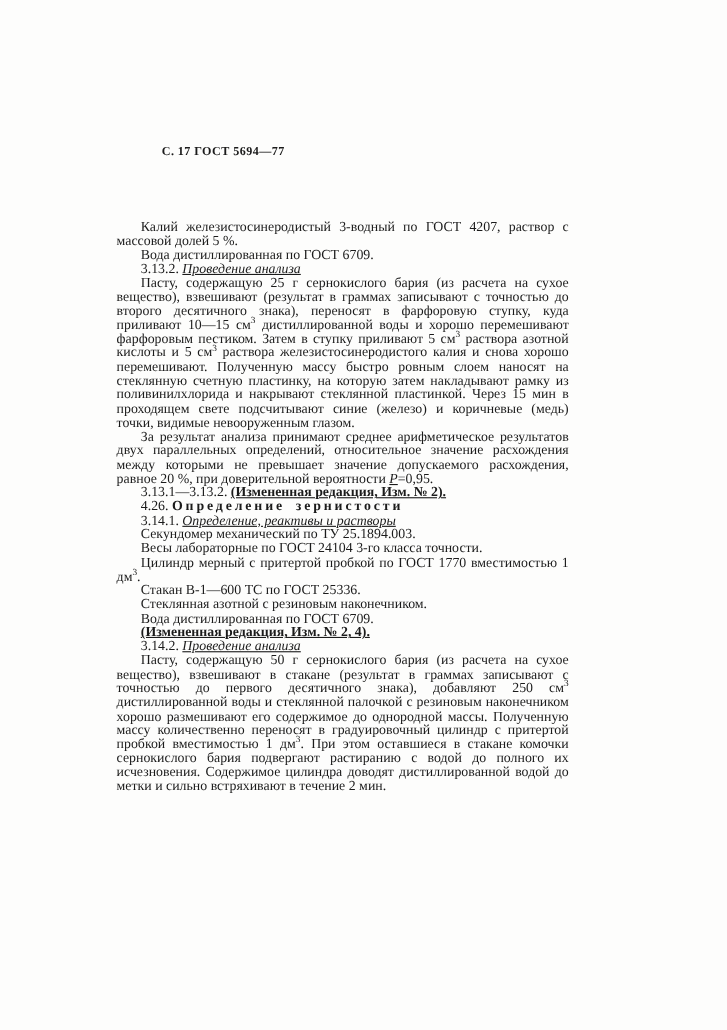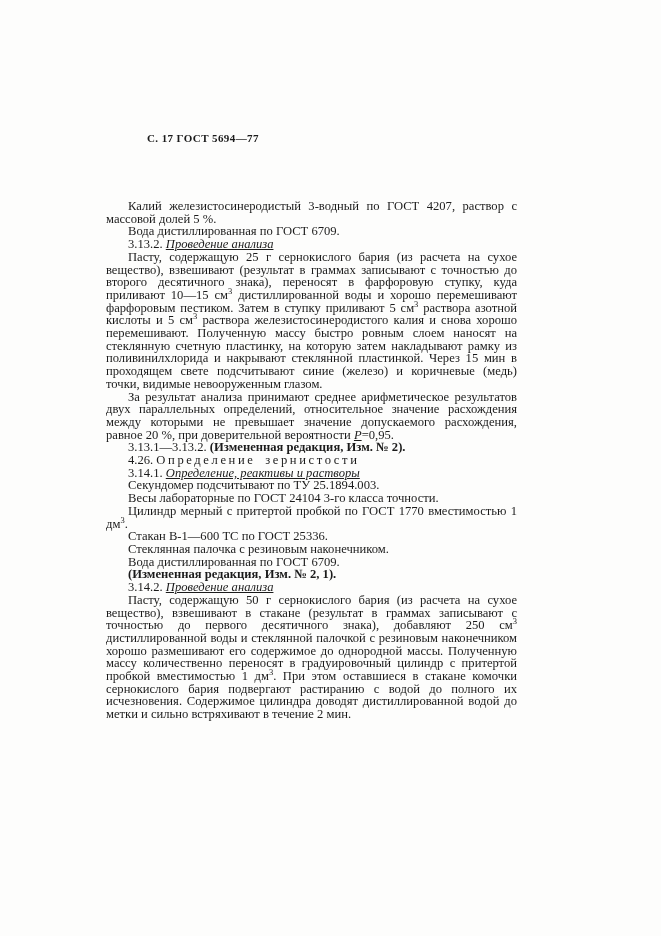--- a/index.html
+++ b/index.html
@@ -34,46 +34,46 @@
     line-height: 12.7px;
     text-align: justify;
     hyphens: auto;
     margin-top: 45px;
     -webkit-hyphens: auto;
   }
   .para {
     margin: 0;
     text-indent: 22px;
   }
-  .b { font-weight: bold; }
+  .b { font-weight: bold; text-decoration: underline; }
   .i { font-style: italic; text-decoration: underline; }
-  .ls { letter-spacing: 2.6px; word-spacing: 4px; }
+  .ls { letter-spacing: 2.6px; word-spacing: 4px; font-weight: bold; }
   .doc-body sup {
     font-size: 8.5px;
     line-height: 0;
     vertical-align: super;
   }
 </style>
 </head>
 <body>
 
 <div class="page">
   <div class="running-head">С. 17 ГОСТ 5694—77</div>
   <div class="doc-body">
       <p class="para"><span>Калий железистосинеродистый 3-водный по ГОСТ 4207, раствор с массовой долей 5 %.</span></p>
       <p class="para"><span>Вода дистиллированная по ГОСТ 6709.</span></p>
       <p class="para"><span>3.13.2. </span><span class="i">Проведение анализа</span></p>
       <p class="para"><span>Пасту, содержащую 25 г сернокислого бария (из расчета на сухое вещество), взвешивают (результат в граммах записывают с точностью до второго десятичного знака), переносят в фарфоровую ступку, куда приливают 10—15 см</span><sup>3</sup><span> дистиллированной воды и хорошо перемешивают фарфоровым пестиком. Затем в ступку приливают 5 см</span><sup>3</sup><span> раствора азотной кислоты и 5 см</span><sup>3</sup><span> раствора железистосинеродистого калия и снова хорошо перемешивают. Полученную массу быстро ровным слоем наносят на стеклянную счетную пластинку, на которую затем накладывают рамку из поливинилхлорида и накрывают стеклянной пластинкой. Через 15 мин в проходящем свете подсчитывают синие (железо) и коричневые (медь) точки, видимые невооруженным глазом.</span></p>
       <p class="para"><span>За результат анализа принимают среднее арифметическое результатов двух параллельных определений, относительное значение расхождения между которыми не превышает значение допускаемого расхождения, равное 20 %, при доверительной вероятности </span><span class="i">Р</span><span>=0,95.</span></p>
       <p class="para"><span>3.13.1—3.13.2. </span><span class="b">(Измененная редакция, Изм. № 2).</span></p>
       <p class="para"><span>4.26. </span><span class="ls">Определение зернистости</span></p>
       <p class="para"><span>3.14.1. </span><span class="i">Определение, реактивы и растворы</span></p>
-      <p class="para"><span>Секундомер подсчитывают по ТУ 25.1894.003.</span></p>
+      <p class="para"><span>Секундомер механический по ТУ 25.1894.003.</span></p>
       <p class="para"><span>Весы лабораторные по ГОСТ 24104 3-го класса точности.</span></p>
       <p class="para"><span>Цилиндр мерный с притертой пробкой по ГОСТ 1770 вместимостью 1 дм</span><sup>3</sup><span>.</span></p>
       <p class="para"><span>Стакан В-1—600 ТС по ГОСТ 25336.</span></p>
-      <p class="para"><span>Стеклянная палочка с резиновым наконечником.</span></p>
+      <p class="para"><span>Стеклянная азотной с резиновым наконечником.</span></p>
       <p class="para"><span>Вода дистиллированная по ГОСТ 6709.</span></p>
-      <p class="para"><span class="b">(Измененная редакция, Изм. № 2, 1).</span></p>
+      <p class="para"><span class="b">(Измененная редакция, Изм. № 2, 4).</span></p>
       <p class="para"><span>3.14.2. </span><span class="i">Проведение анализа</span></p>
       <p class="para"><span>Пасту, содержащую 50 г сернокислого бария (из расчета на сухое вещество), взвешивают в стакане (результат в граммах записывают с точностью до первого десятичного знака), добавляют 250 см</span><sup>3</sup><span> дистиллированной воды и стеклянной палочкой с резиновым наконечником хорошо размешивают его содержимое до однородной массы. Полученную массу количественно переносят в градуировочный цилиндр с притертой пробкой вместимостью 1 дм</span><sup>3</sup><span>. При этом оставшиеся в стакане комочки сернокислого бария подвергают растиранию с водой до полного их исчезновения. Содержимое цилиндра доводят дистиллированной водой до метки и сильно встряхивают в течение 2 мин.</span></p>
     </div>
 </div>
 
 </body></html>

